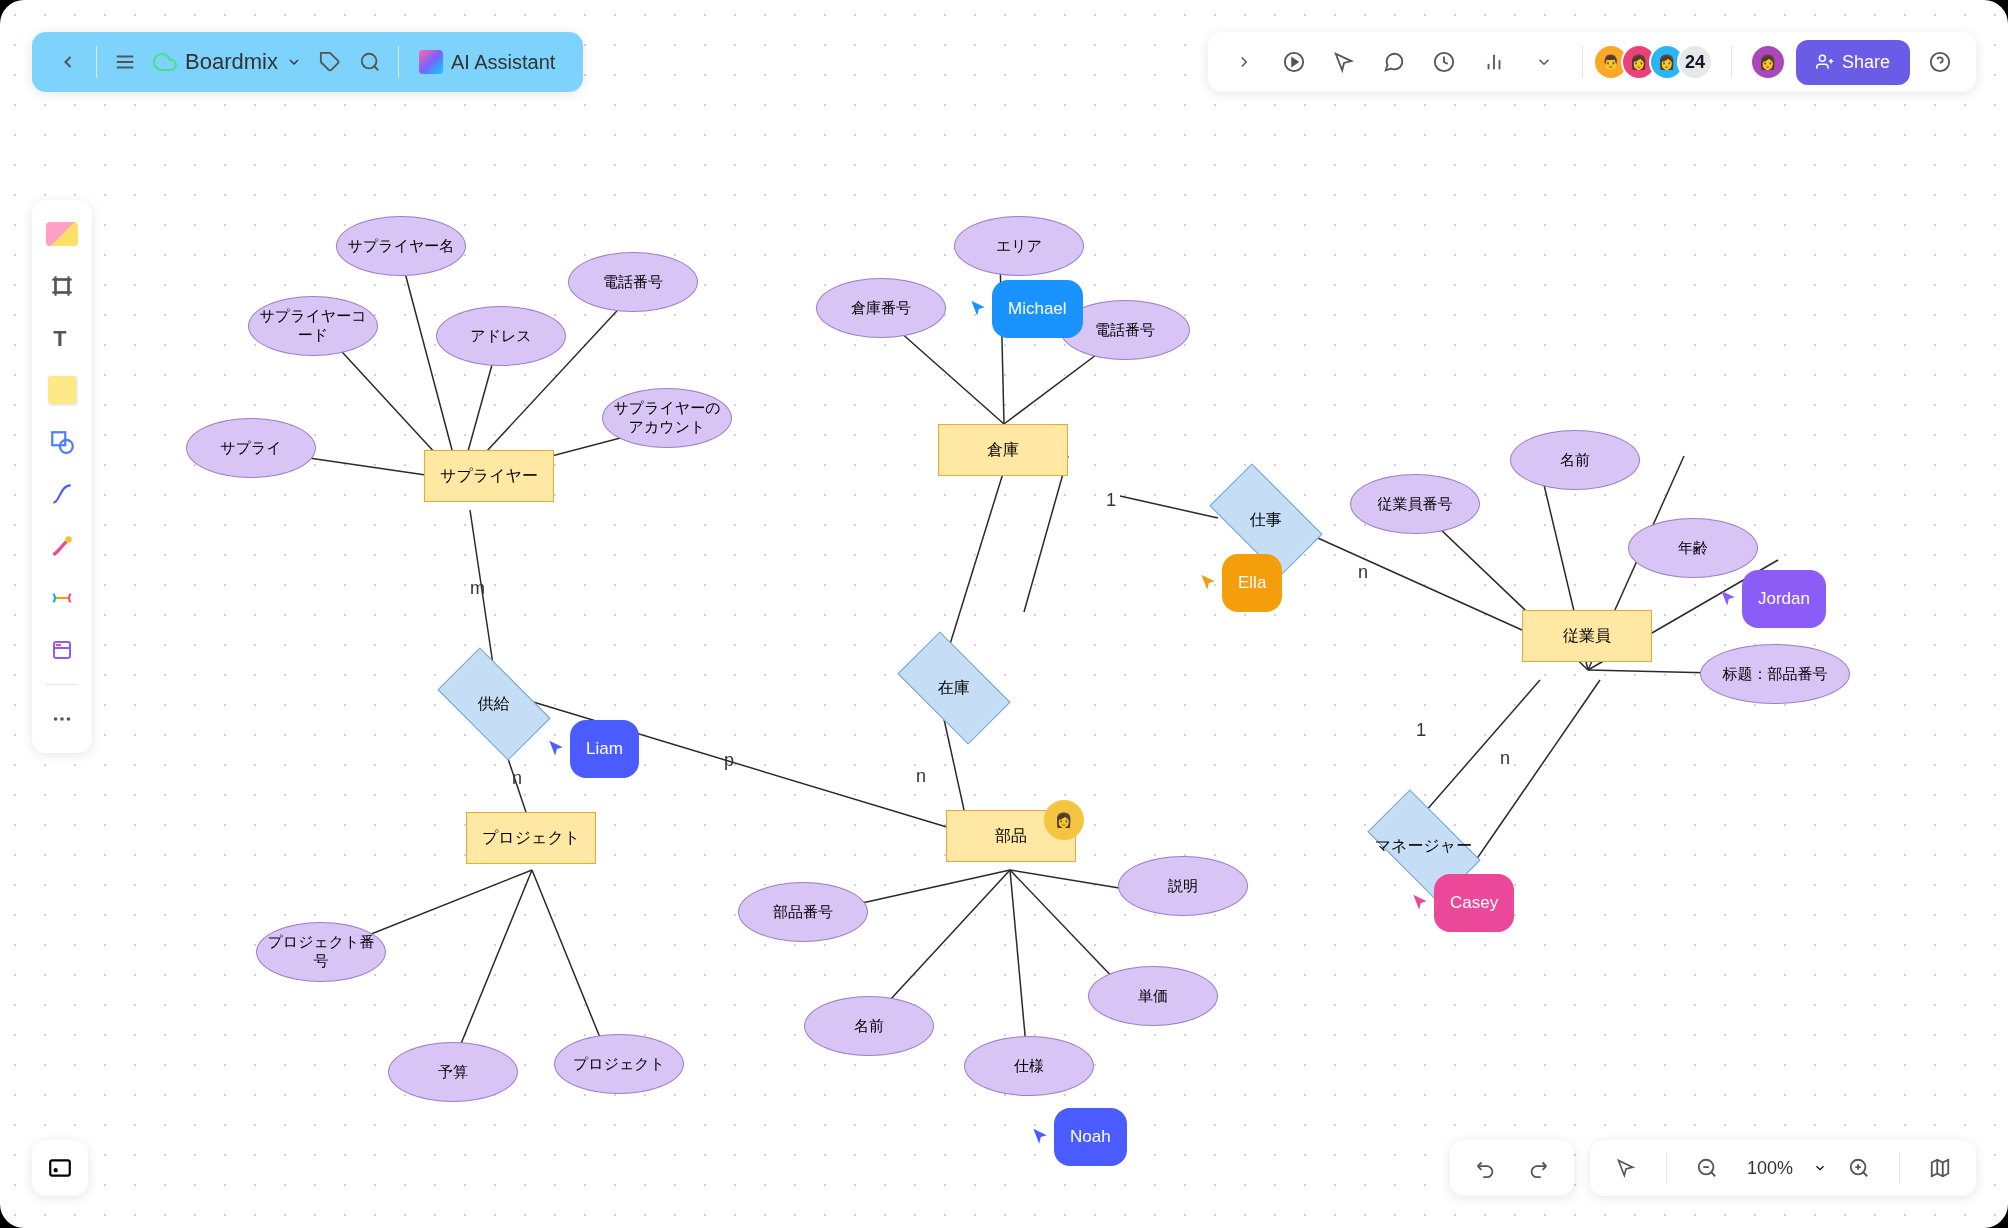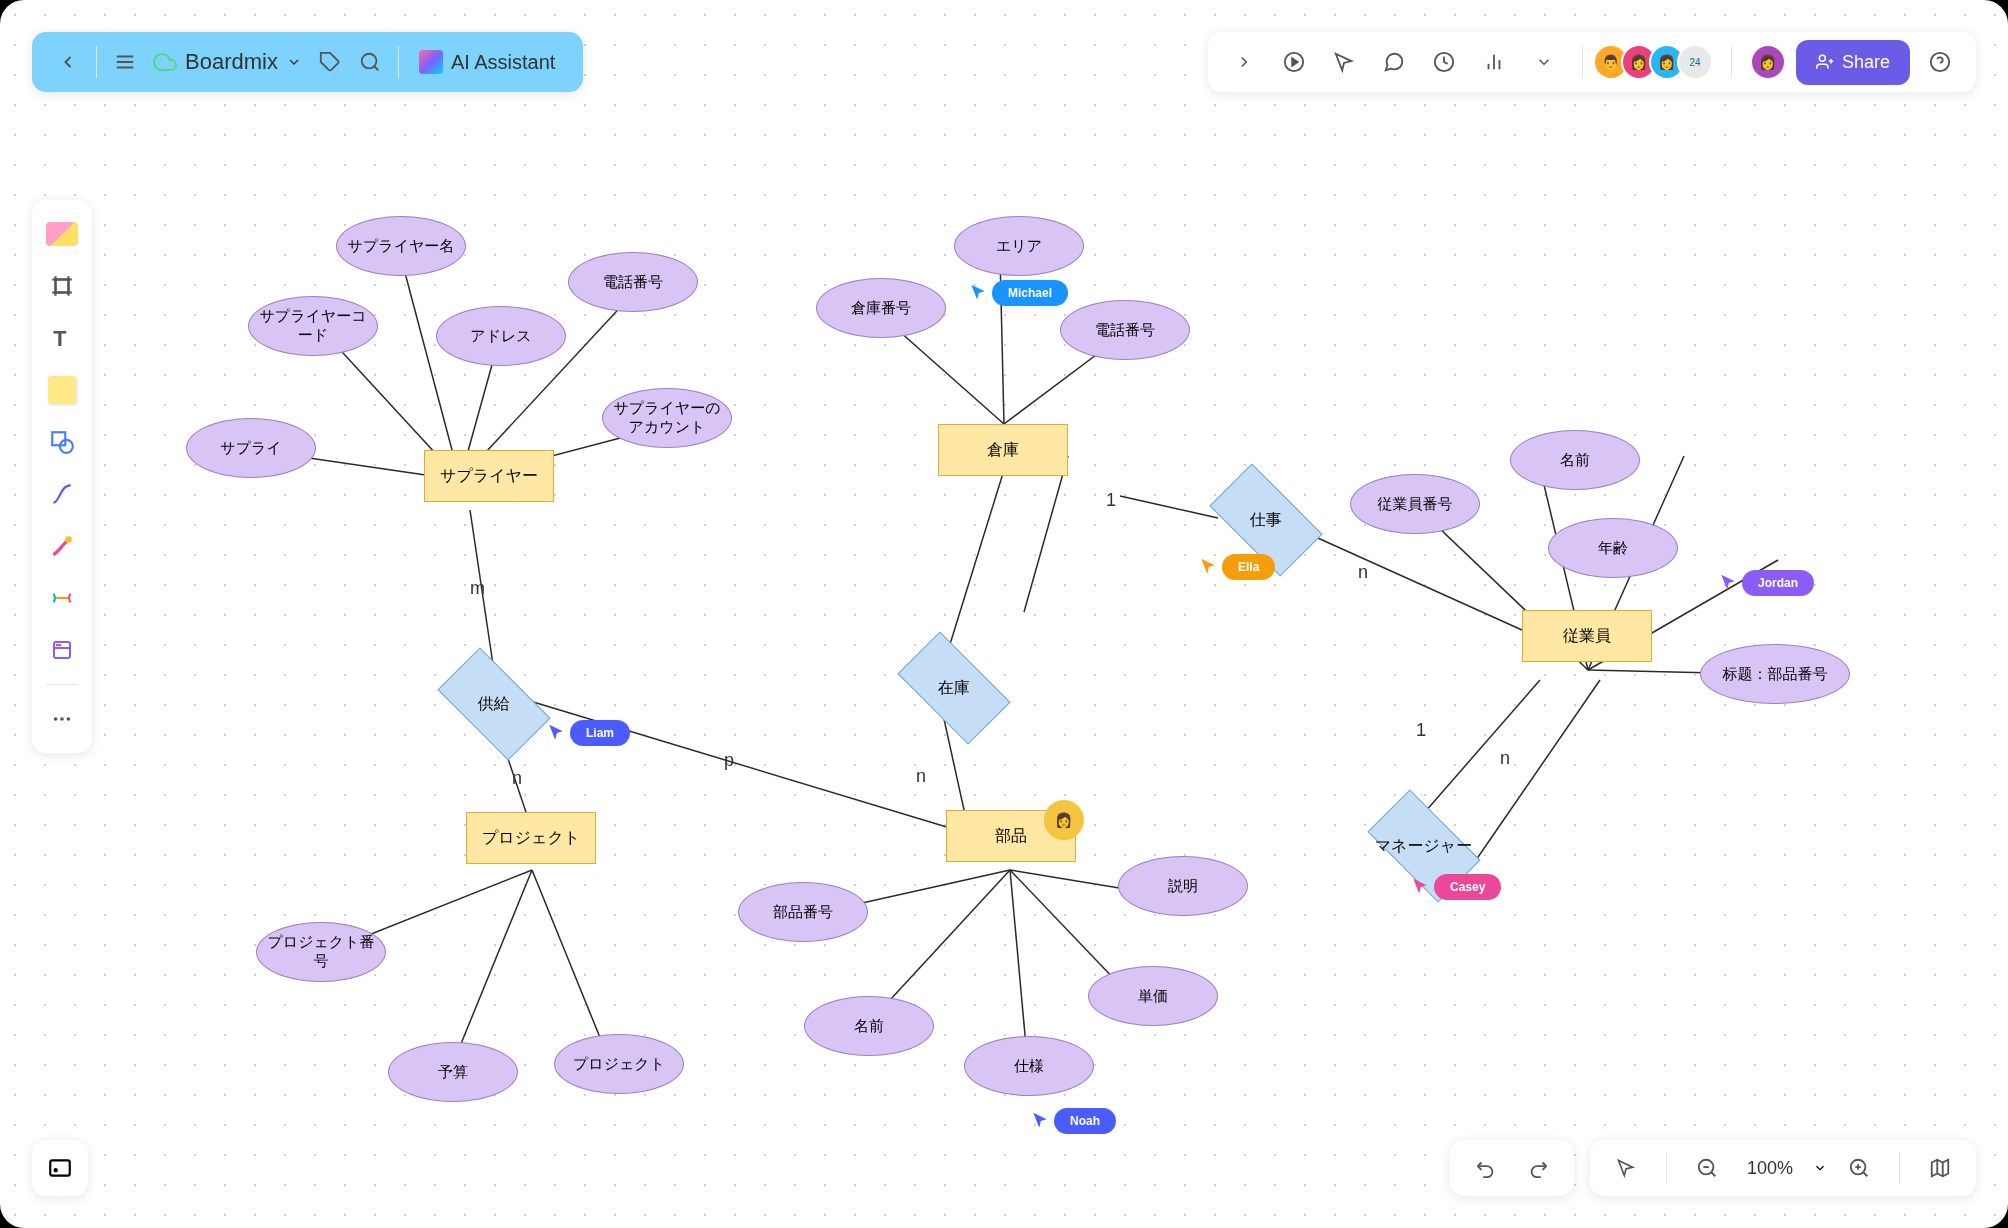--- a/index.html
+++ b/index.html
@@ -8,40 +8,40 @@
 .topbar{position:absolute;top:32px;left:32px;right:32px;height:60px;display:flex;gap:16px;z-index:100}
 .topbar-left{display:flex;align-items:center;background:#7dd3fc;border-radius:14px;box-shadow:0 2px 12px rgba(0,0,0,0.1);padding:0 16px;height:60px}
 .topbar-right{display:flex;align-items:center;background:#fff;border-radius:14px;box-shadow:0 2px 12px rgba(0,0,0,0.1);padding:0 16px;height:60px;margin-left:auto;gap:10px}
 .icon-btn{width:40px;height:40px;display:flex;align-items:center;justify-content:center;cursor:pointer;border-radius:8px;color:#555}
 .divider{width:1px;height:32px;background:#e5e5e5;margin:0 8px}
 .brand{display:flex;align-items:center;gap:8px;font-size:22px;font-weight:500;color:#333;cursor:pointer;padding:0 8px}
 .ai-assistant{display:flex;align-items:center;gap:8px;font-size:20px;color:#333;padding:0 12px;cursor:pointer}
 .ai-logo{width:24px;height:24px;background:linear-gradient(135deg,#ff6b9d,#7b61ff,#00d4ff);border-radius:4px}
 .avatars{display:flex;align-items:center}
 .avatar{width:36px;height:36px;border-radius:50%;border:2px solid #fff;margin-left:-8px;display:flex;align-items:center;justify-content:center;font-size:14px;color:#fff;font-weight:600}
-.avatar-count{background:#e8e8e8;color:#0369a1;font-size:10px;font-weight:400}
+.avatar-count{background:#e8e8e8;color:#0f172a;font-size:18px;font-weight:700}
 .share-btn{background:#6b5ce7;color:#fff;border:none;border-radius:12px;padding:12px 20px;font-size:18px;font-weight:500;display:flex;align-items:center;gap:8px;cursor:pointer}
 .sidebar{position:absolute;left:32px;top:200px;width:60px;background:#fff;border-radius:14px;box-shadow:0 2px 12px rgba(0,0,0,0.1);padding:12px 0;display:flex;flex-direction:column;align-items:center;gap:8px;z-index:100}
 .sidebar-item{width:44px;height:44px;display:flex;align-items:center;justify-content:center;cursor:pointer;border-radius:8px;color:#555}
 .canvas{position:absolute;inset:0;background-image:radial-gradient(circle,#d0d0d0 1.5px,transparent 1.5px);background-size:30px 30px}
 .bottom-left{position:absolute;left:32px;bottom:32px;width:56px;height:56px;background:#fff;border-radius:14px;box-shadow:0 2px 12px rgba(0,0,0,0.1);display:flex;align-items:center;justify-content:center;z-index:100;cursor:pointer}
 .bottom-right{position:absolute;right:32px;bottom:32px;display:flex;gap:16px;z-index:100}
 .bottom-panel{background:#fff;border-radius:14px;box-shadow:0 2px 12px rgba(0,0,0,0.1);height:56px;display:flex;align-items:center;padding:0 16px;gap:12px}
 .zoom-text{font-size:18px;color:#333;padding:0 8px}
 .node{position:absolute;display:flex;align-items:center;justify-content:center;text-align:center;font-size:16px}
 .entity{background:#ffe8a3;border:1.5px solid #e8a935;width:130px;height:52px}
 .attr{background:#d9c5f5;border:1.5px solid #9b7fc7;border-radius:50%;width:130px;height:60px;font-size:15px;padding:0 8px}
 .rel{background:#c5ddf5;border:1.5px solid #6ba3d9;width:100px;height:60px;transform:rotate(45deg)}
 .rel span{transform:rotate(-45deg);display:block}
 .edges{position:absolute;inset:0;width:100%;height:100%;pointer-events:none}
 .edges line{stroke:#2a2a2a;stroke-width:1.5}
 .card-label{position:absolute;font-size:18px;color:#333}
 .cursor-bubble{position:absolute;display:flex;align-items:center;gap:4px;z-index:50}
 .cursor-bubble svg{width:20px;height:20px}
-.bubble-text{color:#fff;font-size:12px;font-weight:700;padding:6px 16px;border-radius:16px}
+.bubble-text{color:#fff;font-size:17px;font-weight:400;padding:19px 16px;border-radius:16px}
 .note-icon{width:32px;height:24px;background:linear-gradient(135deg,#ff9ec7 50%,#ffe066 50%);border-radius:4px}
 .note-item{width:28px;height:28px;background:#ffe987;border-radius:3px;box-shadow:1px 1px 3px rgba(0,0,0,0.15)}
 </style>
 </head>
 <body>
 
 <div class="app">
 <div class="canvas">
 
 <svg class="edges">
@@ -136,21 +136,21 @@
 <div class="node attr" style="left:1060px;top:300px">
         <span>電話番号</span>
       </div>
 
 <div class="node attr" style="left:1350px;top:474px">
         <span>従業員番号</span>
       </div>
 <div class="node attr" style="left:1510px;top:430px">
         <span>名前</span>
       </div>
-<div class="node attr" style="left:1548px;top:518px">
+<div class="node attr" style="left:1628px;top:518px">
         <span>年齢</span>
       </div>
 <div class="node attr" style="left:1700px;top:644px;width:150px">
         <span>标题：部品番号</span>
       </div>
 
 <div class="node attr" style="left:256px;top:922px">
         <span>プロジェクト番号</span>
       </div>
 <div class="node attr" style="left:388px;top:1042px">

